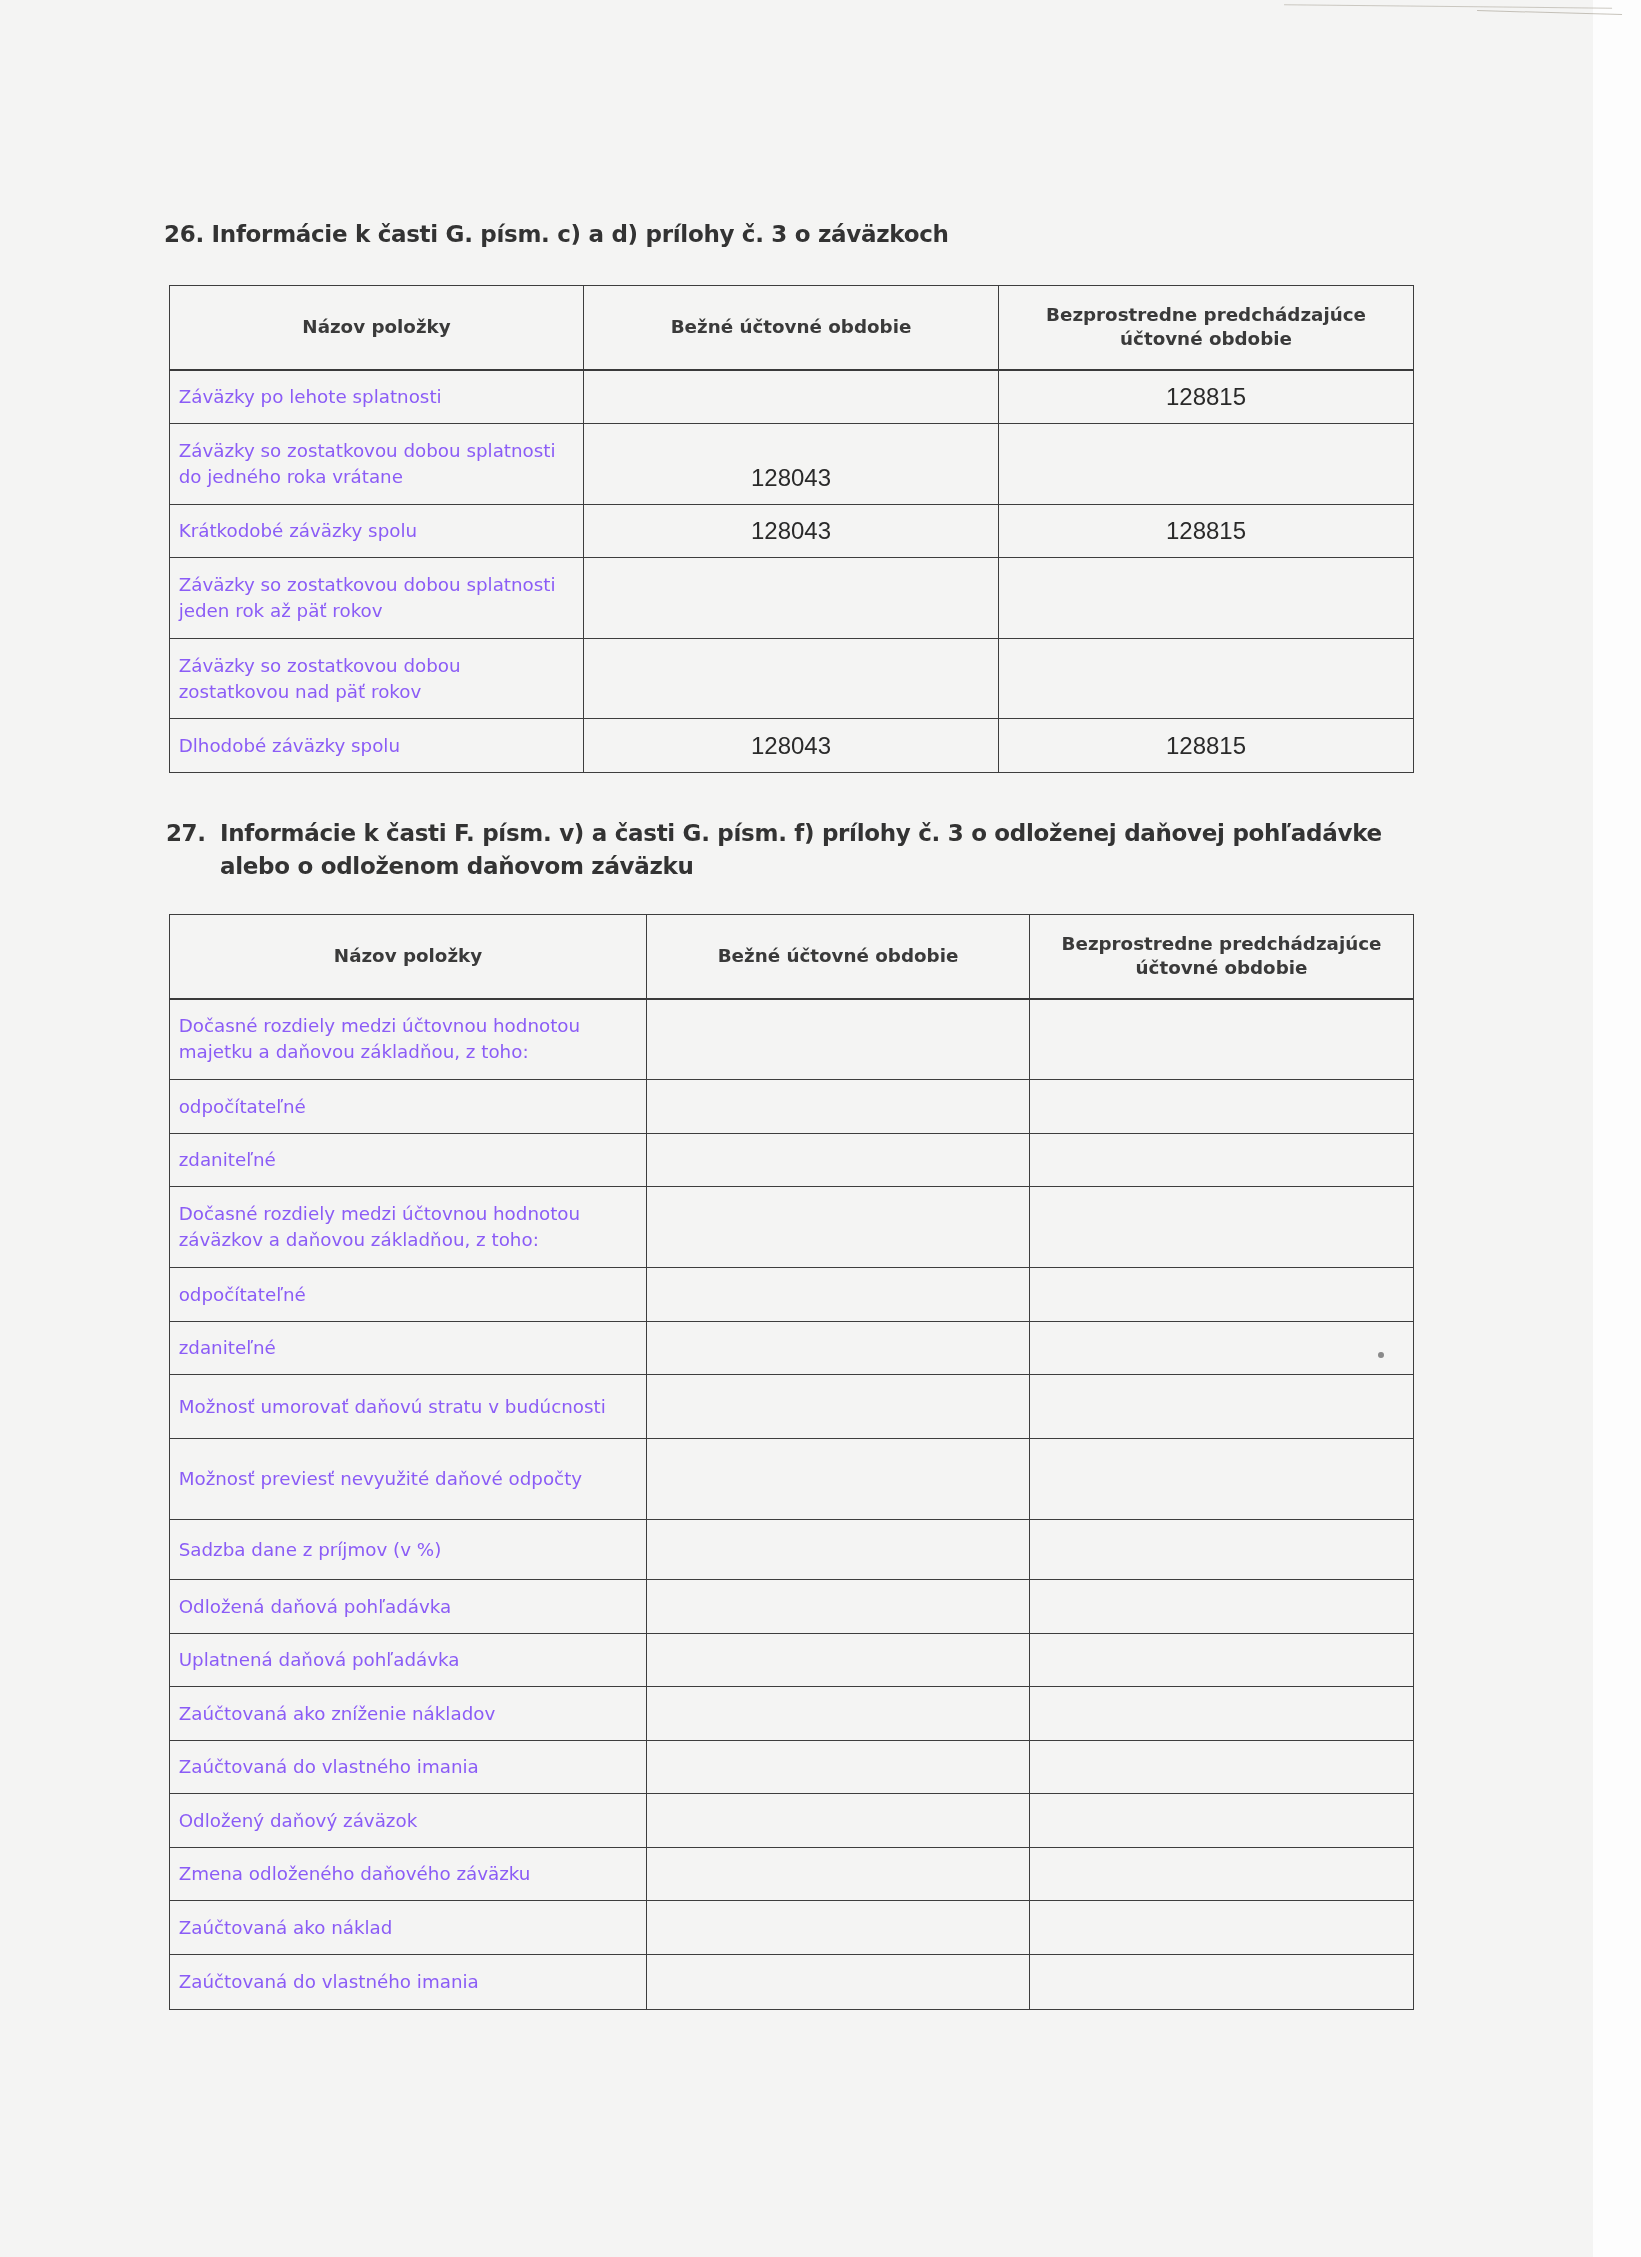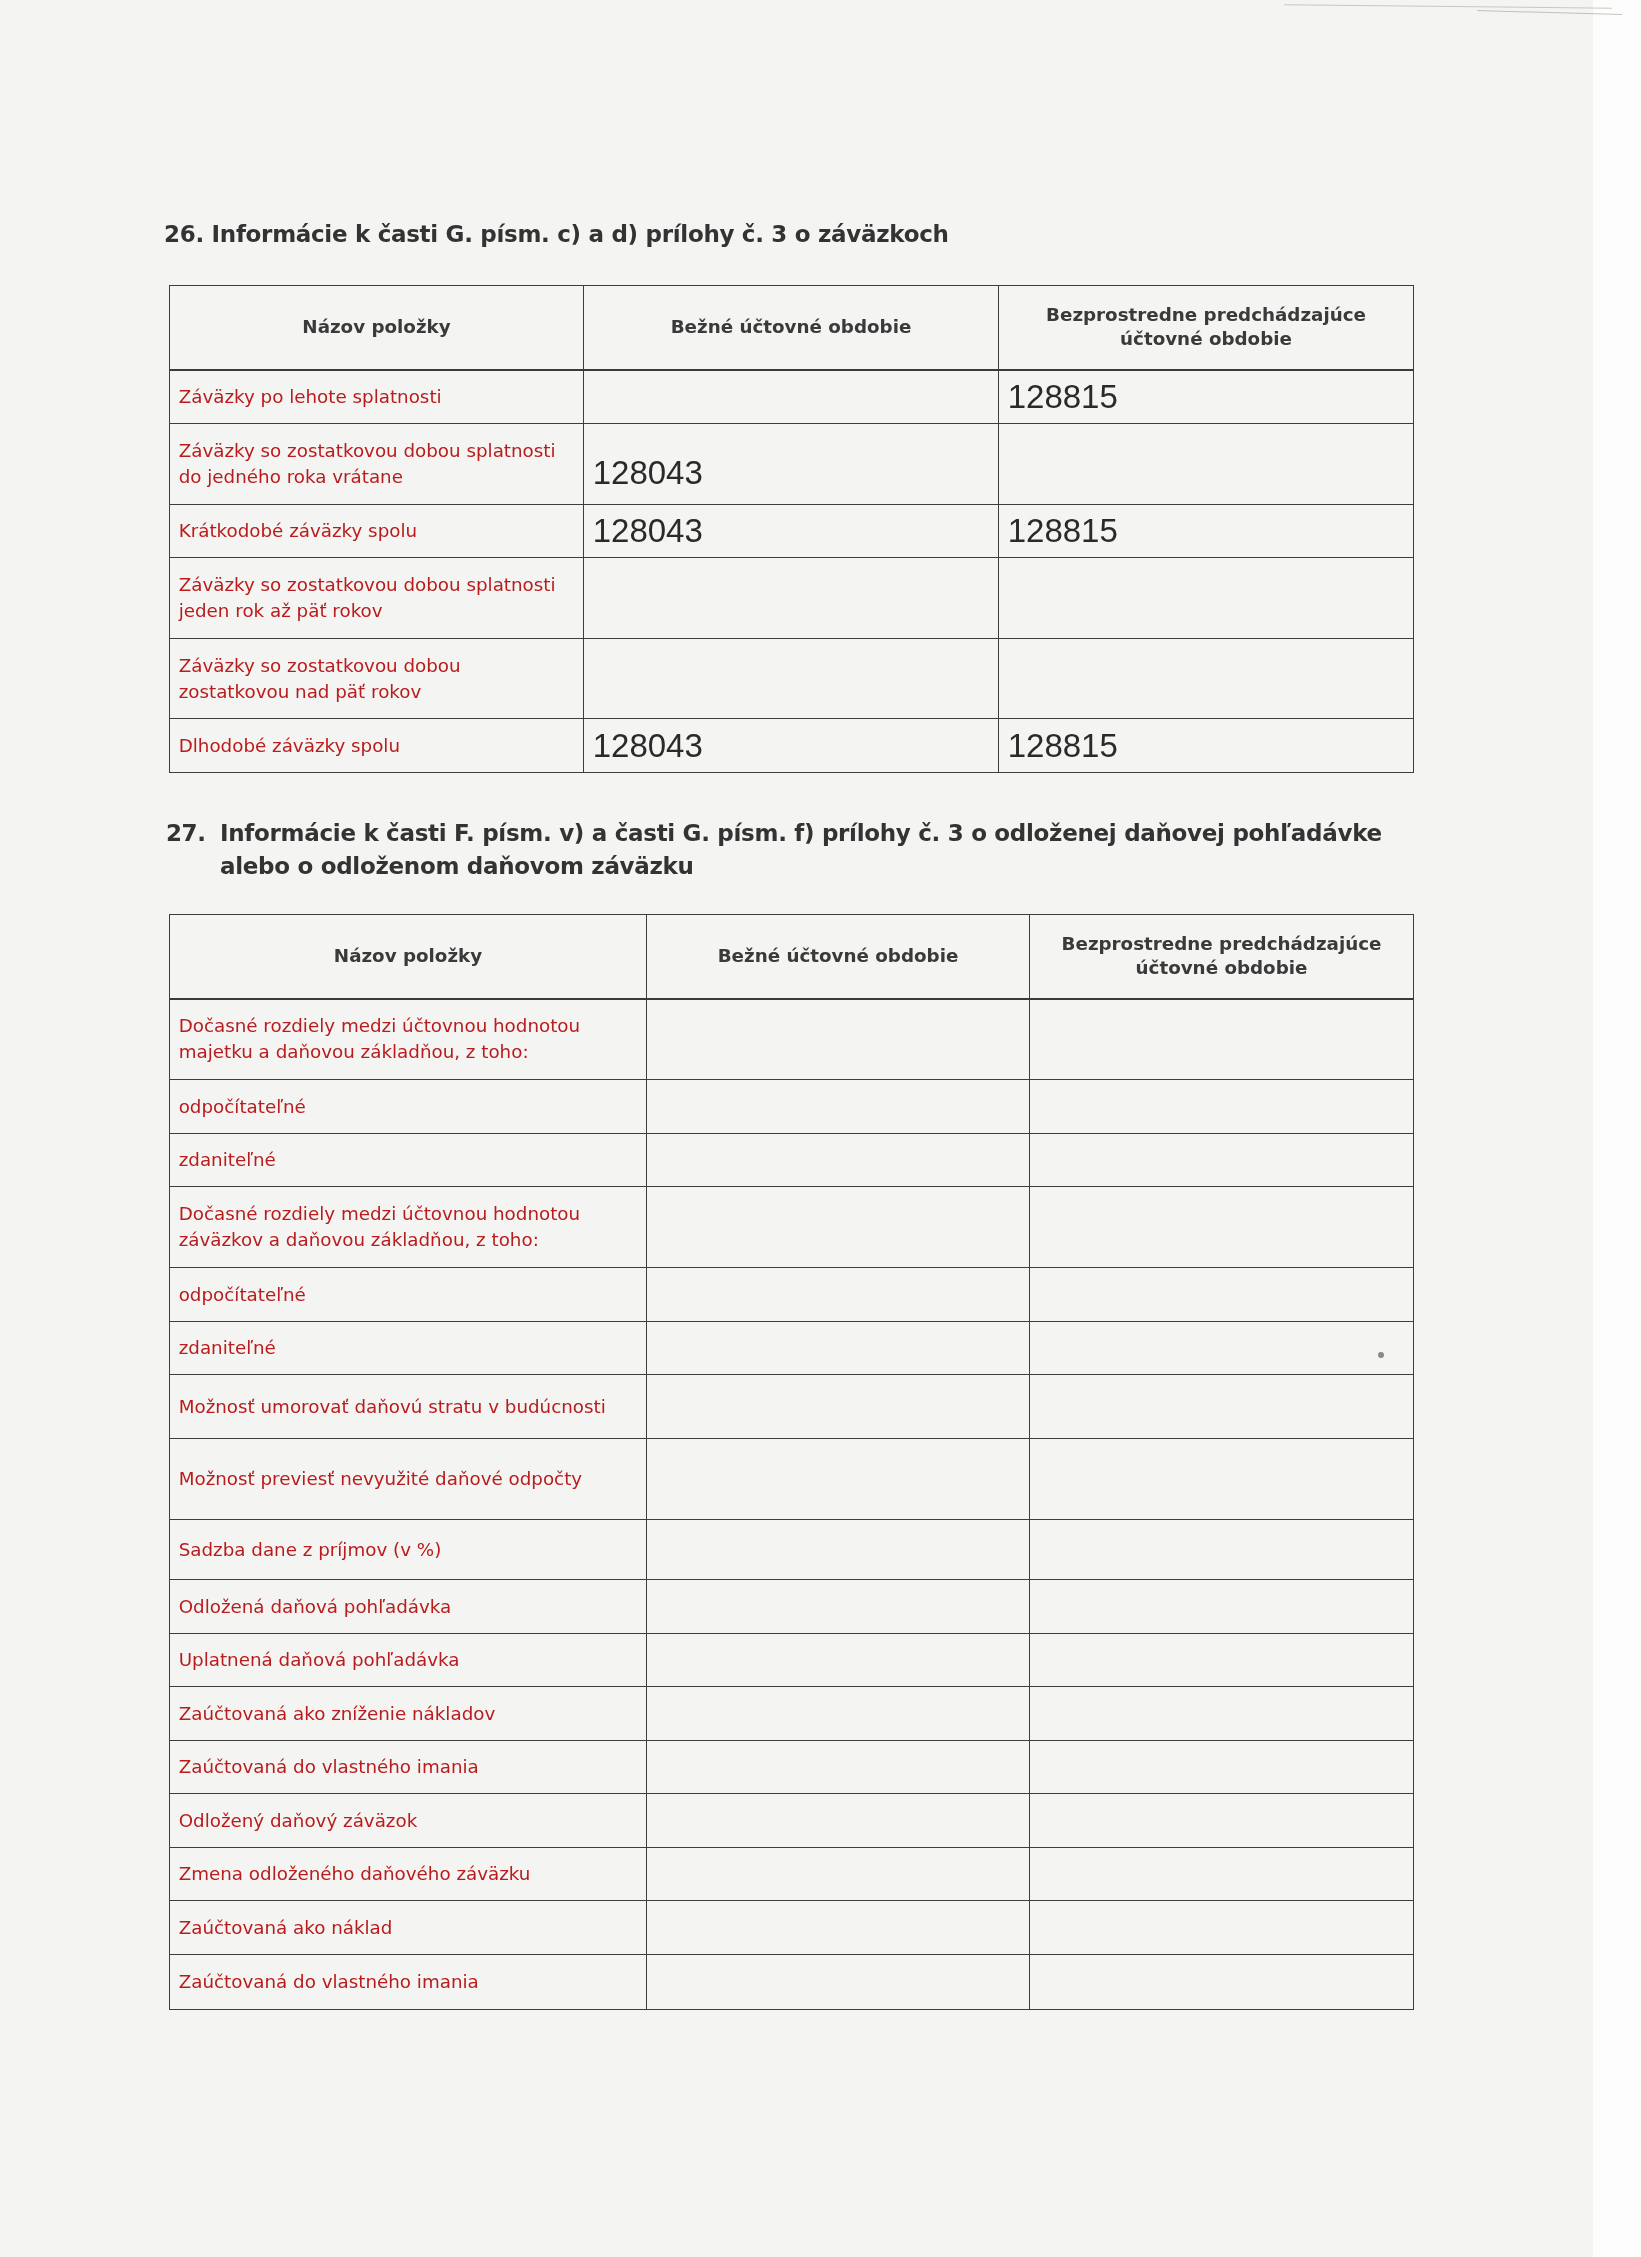--- a/index.html
+++ b/index.html
@@ -29,24 +29,24 @@
     position: absolute; border-collapse: collapse; table-layout: fixed;
     background: transparent;
   }
   table.doc th, table.doc td {
     border: 1.4px solid #3d3d3d; padding: 0 8.7px; vertical-align: middle;
   }
   table.doc thead th {
     font-weight: bold; font-size: 18.3px; color: #3a3a3a; text-align: center; line-height: 24px;
     border-bottom: 2.9px solid #3a3a3a;
   }
-  table.doc td.label { font-size: 18.3px; line-height: 26px; color: #b91c1c; }
+  table.doc td.label { font-size: 18.3px; line-height: 26px; color: #8b5cf6; }
   table.doc td.label.bold { font-weight: normal; }
   table.doc td.val {
-    text-align: left; font-family: "Liberation Sans", sans-serif; font-size: 33px; color: #2a2a2a;
+    text-align: center; font-family: "Liberation Sans", sans-serif; font-size: 24px; color: #2a2a2a;
   }
   table.doc td.val.lower { vertical-align: bottom; padding-bottom: 11.6px; }
 
   #tbl26 { left: 169px; top: 285px; width: 1245px; }
   #tbl27 { left: 169px; top: 914px; width: 1245px; }
 </style>
 </head>
 <body>
 
 <div class="right-strip"></div>

